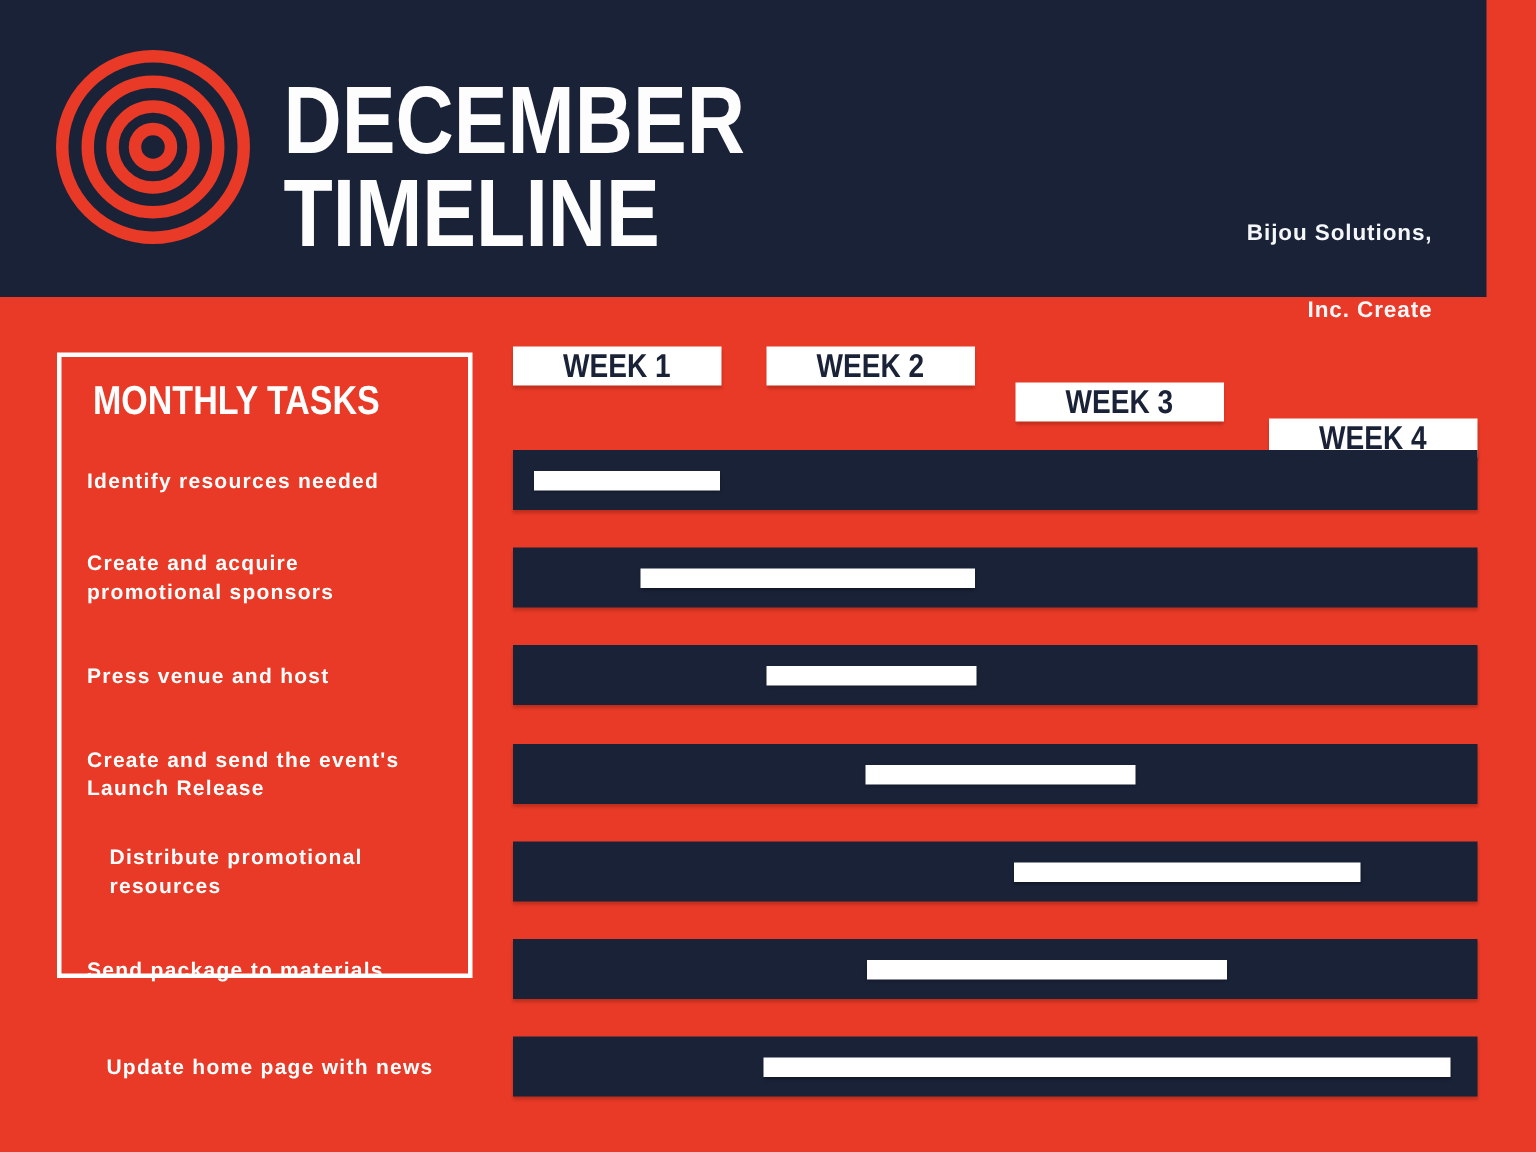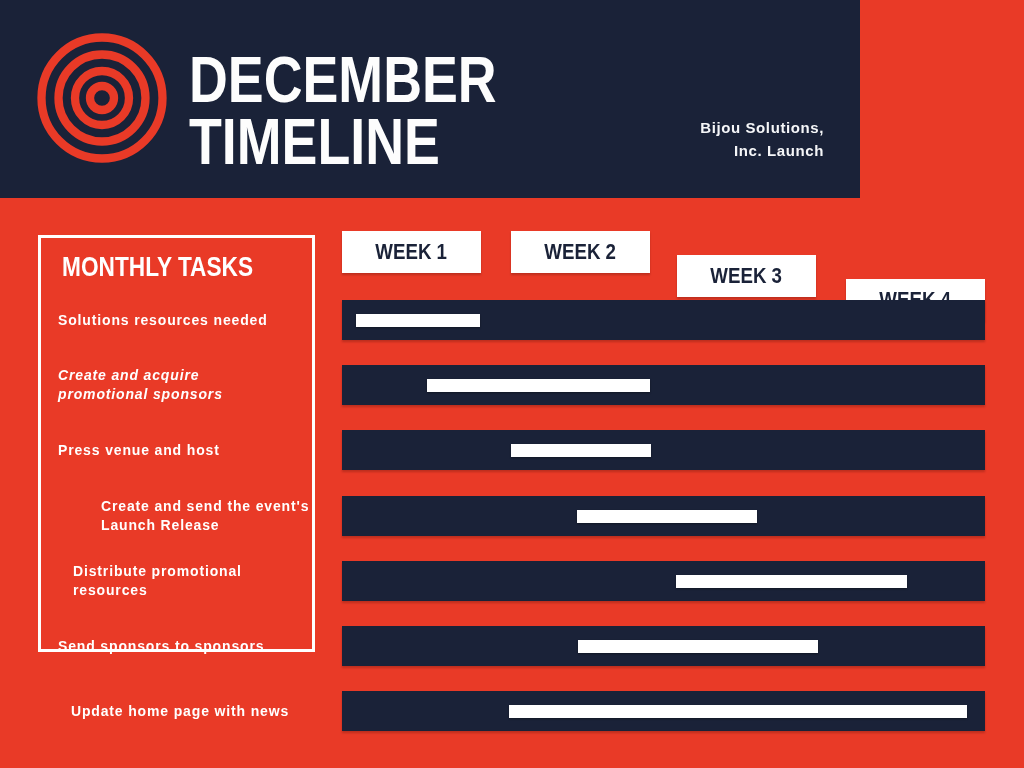--- a/index.html
+++ b/index.html
@@ -2,50 +2,50 @@
 <html><head>
 <meta charset="utf-8">
 <style>
   html,body{margin:0;padding:0;background:#555;}
   .page{
     position:relative;width:1024px;height:768px;overflow:hidden;
     background:#e93a27;font-family:"Liberation Sans",sans-serif;
     -webkit-font-smoothing:antialiased;
   }
   
-  .header{position:absolute;left:0;top:0;width:860px;height:198px;background:#1a2238;}
+  .header{position:absolute;left:0;top:0;width:991px;height:198px;background:#1a2238;}
   .logo{position:absolute;left:37px;top:33px;width:130px;height:130px;}
   .title{position:absolute;left:189px;top:28px;color:#fdfdfd;font-weight:bold;}
   .title .line{
     display:block;font-size:64px;line-height:62px;letter-spacing:0px;
     transform:scaleX(0.84);transform-origin:0 50%;white-space:nowrap;
   }
   .subtitle{
     position:absolute;right:36px;top:116px;text-align:right;color:#f5f6f8;
     font-size:15px;font-weight:bold;letter-spacing:0.6px;line-height:23px;
   }
-  .subtitle span{display:block;}
+  .subtitle span{display:block;margin-top:28px;}
   
   .sidebar{
     position:absolute;left:38px;top:235px;width:277px;height:417px;
     border:3px solid #ffffff;box-sizing:border-box;
   }
   .sidebar-title{
     position:absolute;left:21px;top:14px;color:#ffffff;font-size:27px;font-weight:bold;
     transform:scaleX(0.84);transform-origin:0 0;white-space:nowrap;letter-spacing:0px;
   }
   .task-label{
     position:absolute;left:17px;width:244px;height:40px;
     display:flex;flex-direction:column;justify-content:center;
     color:#ffffff;font-size:14px;font-weight:bold;letter-spacing:0.85px;line-height:19px;
   }
   .task-label span{display:block;white-space:nowrap;}
   
   .week-box{
-    position:absolute;top:231px;width:139px;height:42px;background:#ffffff;
+    position:absolute;top:231px;width:139px;height:26px;background:#ffffff;
     display:flex;align-items:center;justify-content:center;
     box-shadow:0 2px 2px rgba(60,10,5,0.25);
   }
   .week-box .wk{
     color:#1a2238;font-size:22px;font-weight:bold;white-space:nowrap;
     transform:scaleX(0.85);transform-origin:50% 50%;
   }
   .gantt-row{
     position:absolute;left:342px;width:643px;height:40px;background:#1a2238;
     box-shadow:0 2px 2px rgba(60,10,5,0.25);
@@ -66,47 +66,47 @@
       <circle cx="65" cy="65" r="43.5" fill="none" stroke="#e93a27" stroke-width="8.3"></circle>
       <circle cx="65" cy="65" r="27" fill="none" stroke="#e93a27" stroke-width="8.3"></circle>
       <circle cx="65" cy="65" r="12" fill="none" stroke="#e93a27" stroke-width="8.3"></circle>
     </svg>
     <h1 class="title">
       <span class="line">DECEMBER</span>
       <span class="line">TIMELINE</span>
     </h1>
     <div class="subtitle">
       <span>Bijou Solutions,</span>
-      <span>Inc. Launch</span>
+      <span>Inc. Create</span>
     </div>
   </div>
 
   <div class="sidebar">
     <div class="sidebar-title">MONTHLY TASKS</div>
     <div id="task-list">
         <div class="task-label" style="top: 62px;">
-          <span>Solutions resources needed</span>
+          <span>Identify resources needed</span>
         </div>
-        <div class="task-label" style="top: 127px; font-style: italic;">
+        <div class="task-label" style="top: 127px;">
           <span>Create and acquire</span>
           <span>promotional sponsors</span>
         </div>
         <div class="task-label" style="top: 192px;">
           <span>Press venue and host</span>
         </div>
-        <div class="task-label" style="top: 258px; margin-left: 43px;">
+        <div class="task-label" style="top: 258px;">
           <span>Create and send the event's</span>
           <span>Launch Release</span>
         </div>
         <div class="task-label" style="top: 323px; margin-left: 15px;">
           <span>Distribute promotional</span>
           <span>resources</span>
         </div>
         <div class="task-label" style="top: 388px;">
-          <span>Send sponsors to sponsors</span>
+          <span>Send package to materials</span>
         </div>
         <div class="task-label" style="top: 453px; align-items: center;">
           <span>Update home page with news</span>
         </div>
       </div>
   </div>
 
   <div id="gantt">
       <div class="week-box" style="left: 342px;">
         <span class="wk">WEEK 1</span>

